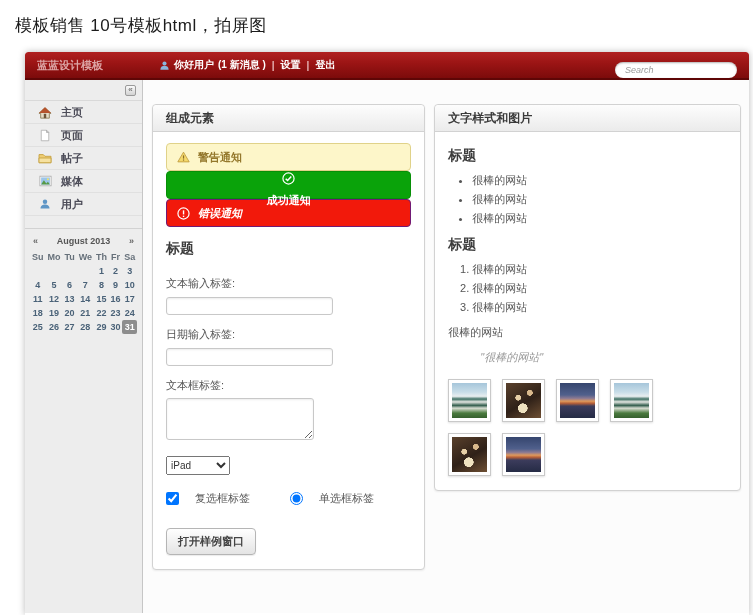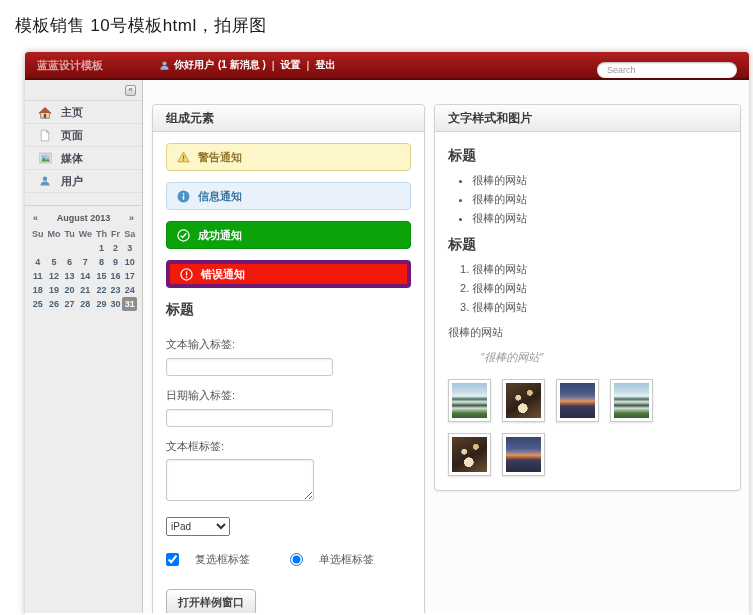--- a/index.html
+++ b/index.html
@@ -13,22 +13,22 @@
   
   .app-header { height:28px; display:flex; align-items:center; padding:0 12px;
     background:linear-gradient(180deg,#b02020 0%,#9a1414 45%,#7c0b0b 100%);
     border-bottom:2px solid #5e0606; border-radius:3px 3px 0 0; }
   .brand { width:112px; font-size:11px; font-weight:bold; color:#dca4a4; }
   .user-area { display:flex; align-items:center; gap:4px; margin-left:10px; }
   .user-area .utext { font-size:10px; font-weight:bold; color:#fff; }
   .user-area .usep { font-size:10px; font-weight:bold; color:#e8baba; margin:0 2px; }
   .user-area a { color:#fff; text-decoration:none; font-size:10px; font-weight:bold; cursor:pointer; }
   .search-wrap { margin-left:auto; }
-  .search-input { width:140px; height:16px; border:none; border-radius:9px; padding:0 10px;
-    font-size:9px; color:#555; background:#fff; box-shadow:inset 0 1px 2px rgba(0,0,0,.3); outline:none;margin-top:10px; }
+  .search-input { width:122px; height:16px; border:none; border-radius:9px; padding:0 10px;
+    font-size:9px; font-style:italic; color:#555; background:#fff; box-shadow:inset 0 1px 2px rgba(0,0,0,.3); outline:none;margin-top:10px; }
   .search-input::placeholder { color:#9a9a9a; }
 
   
   .app-body { display:flex; height:533px; }
   .sidebar { width:118px; background:#ededed; border-right:1px solid #c6c6c6; flex-shrink:0; }
   .collapse-row { display:flex; justify-content:flex-end; padding:5px 6px 4px 0; }
   .collapse-btn { width:11px; height:11px; border:1px solid #9a9a9a; border-radius:2px;
     background:linear-gradient(#fafafa,#d2d2d2); font-size:8px; line-height:8px; text-align:center; color:#555; cursor:pointer; }
   .menu { border-top:1px solid #d9d9d9; }
   .menu-item { height:23px; display:flex; align-items:center; gap:9px; padding:0 13px;
@@ -53,25 +53,25 @@
     background:linear-gradient(#fdfdfd,#ebebeb); border-bottom:1px solid #d2d2d2; border-radius:4px 4px 0 0; }
   .panel-title { font-size:12px; font-weight:bold; color:#3a3a3a; }
   .panel-body { padding:11px 13px 14px; }
 
   .row1 { display:flex; gap:9px; align-items:flex-start; }
   .panel-left { width:278px; }
   .panel-right { width:312px; }
 
   
   .alert { height:28px; display:flex; align-items:center; gap:8px; padding:0 10px;
-    border-radius:4px; margin-bottom:11px; font-size:11px; font-weight:bold; }
+    border-radius:4px; margin-bottom:0; font-size:11px; font-weight:bold; }
   .alert-warning { background:#fdf6c9; border:1px solid #e0d289; color:#94782c; }
   .alert-info    { background:#e9f2fb; border:1px solid #bad7ec; color:#3878a6; }
-  .alert-success { background:#0aa30a; border:1px solid #078f07; color:#fff; }
-  .alert-error   { background:#f2190b; border:4px solid #701a75; color:#fff; }
+  .alert-success { background:#0aa30a; border:1px solid #078f07; color:#fff;flex-direction:column; }
+  .alert-error   { background:#f2190b; border:1px solid #701a75; color:#fff;font-style:italic; }
 
   
   .form-heading { font-size:14px; font-weight:bold; color:#3c3c3c; margin:13px 0 18px; }
   .field-label { display:block; font-size:11px; color:#555; margin-bottom:5px; }
   .text-input { width:167px; height:18px; border:1px solid #c8c8c8; border-radius:3px; padding:0 5px;
     font-size:11px; color:#333; box-shadow:inset 0 1px 2px rgba(0,0,0,.08); margin-bottom:12px; }
   .area-input { width:148px; height:42px; border:1px solid #c8c8c8; border-radius:3px; padding:3px 5px;
     font-size:11px; color:#333; box-shadow:inset 0 1px 2px rgba(0,0,0,.08); resize:both; margin-bottom:10px; }
   .device-select { width:64px; height:19px; font-size:10px; color:#333; margin:2px 0 12px; }
   .check-row { display:flex; align-items:center; gap:16px; font-size:11px; color:#555; margin:4px 0 22px; }
@@ -147,20 +147,29 @@
           <span class="mi-icon">
             <svg class="icon-svg" width="12" height="13" viewBox="0 0 16 16">
                 <path d="M3 1 H10 L13 4 V15 H3 Z" fill="#fff" stroke="#a8a8a8"></path>
                 <path d="M10 1 L13 4 H10 Z" fill="#dcdcdc" stroke="#a8a8a8"></path>
               </svg>
           </span>
           <span class="mi-label">页面</span>
         </div>
         <div class="menu-item">
           <span class="mi-icon">
+            <svg class="icon-svg" width="14" height="12" viewBox="0 0 16 14">
+                <path d="M1 3 H6 L8 5 H15 V12.5 H1 Z" fill="#eecd74" stroke="#c5a040"></path>
+                <path d="M1 7 H15 V12.5 H1 Z" fill="#f6e1a0" stroke="#c5a040"></path>
+              </svg>
+          </span>
+          <span class="mi-label">帖子</span>
+        </div>
+        <div class="menu-item">
+          <span class="mi-icon">
             <svg class="icon-svg" width="13" height="12" viewBox="0 0 16 15">
                 <rect x="1" y="1.5" width="14" height="12" fill="#fff" stroke="#a8a8a8"></rect>
                 <rect x="2.5" y="3" width="11" height="9" fill="#9cc6e8"></rect>
                 <path d="M2.5 12 L6 6.5 L9 10.5 L11 8.5 L13.5 12 Z" fill="#579946"></path>
                 <circle cx="11" cy="5.3" r="1.3" fill="#f2e26e"></circle>
               </svg>
           </span>
           <span class="mi-label">媒体</span>
         </div>
         <div class="menu-item">
@@ -253,30 +262,20 @@
             <div class="alert alert-warning">
               <span>
                 <svg class="icon-svg" width="13" height="12" viewBox="0 0 16 14">
                     <path d="M8 1 L15 13 H1 Z" fill="#f4d96c" stroke="#bd973a"></path>
                     <rect x="7.3" y="5" width="1.5" height="4" fill="#8a6d2a"></rect>
                     <rect x="7.3" y="10" width="1.5" height="1.5" fill="#8a6d2a"></rect>
                   </svg>
               </span>
               <span>警告通知</span>
             </div>
-            <div class="alert alert-info">
-              <span>
-                <svg class="icon-svg" width="13" height="13" viewBox="0 0 14 14">
-                    <circle cx="7" cy="7" r="6.4" fill="#4a94cc"></circle>
-                    <rect x="6.2" y="6" width="1.6" height="4.4" fill="#fff"></rect>
-                    <rect x="6.2" y="3.2" width="1.6" height="1.6" fill="#fff"></rect>
-                  </svg>
-              </span>
-              <span>信息通知</span>
-            </div>
             <div class="alert alert-success">
               <span>
                 <svg class="icon-svg" width="13" height="13" viewBox="0 0 14 14">
                     <circle cx="7" cy="7" r="6" fill="none" stroke="#fff" stroke-width="1.3"></circle>
                     <path d="M4 7.2 l2 2 L10 4.8" fill="none" stroke="#fff" stroke-width="1.6"></path>
                   </svg>
               </span>
               <span>成功通知</span>
             </div>
             <div class="alert alert-error">

